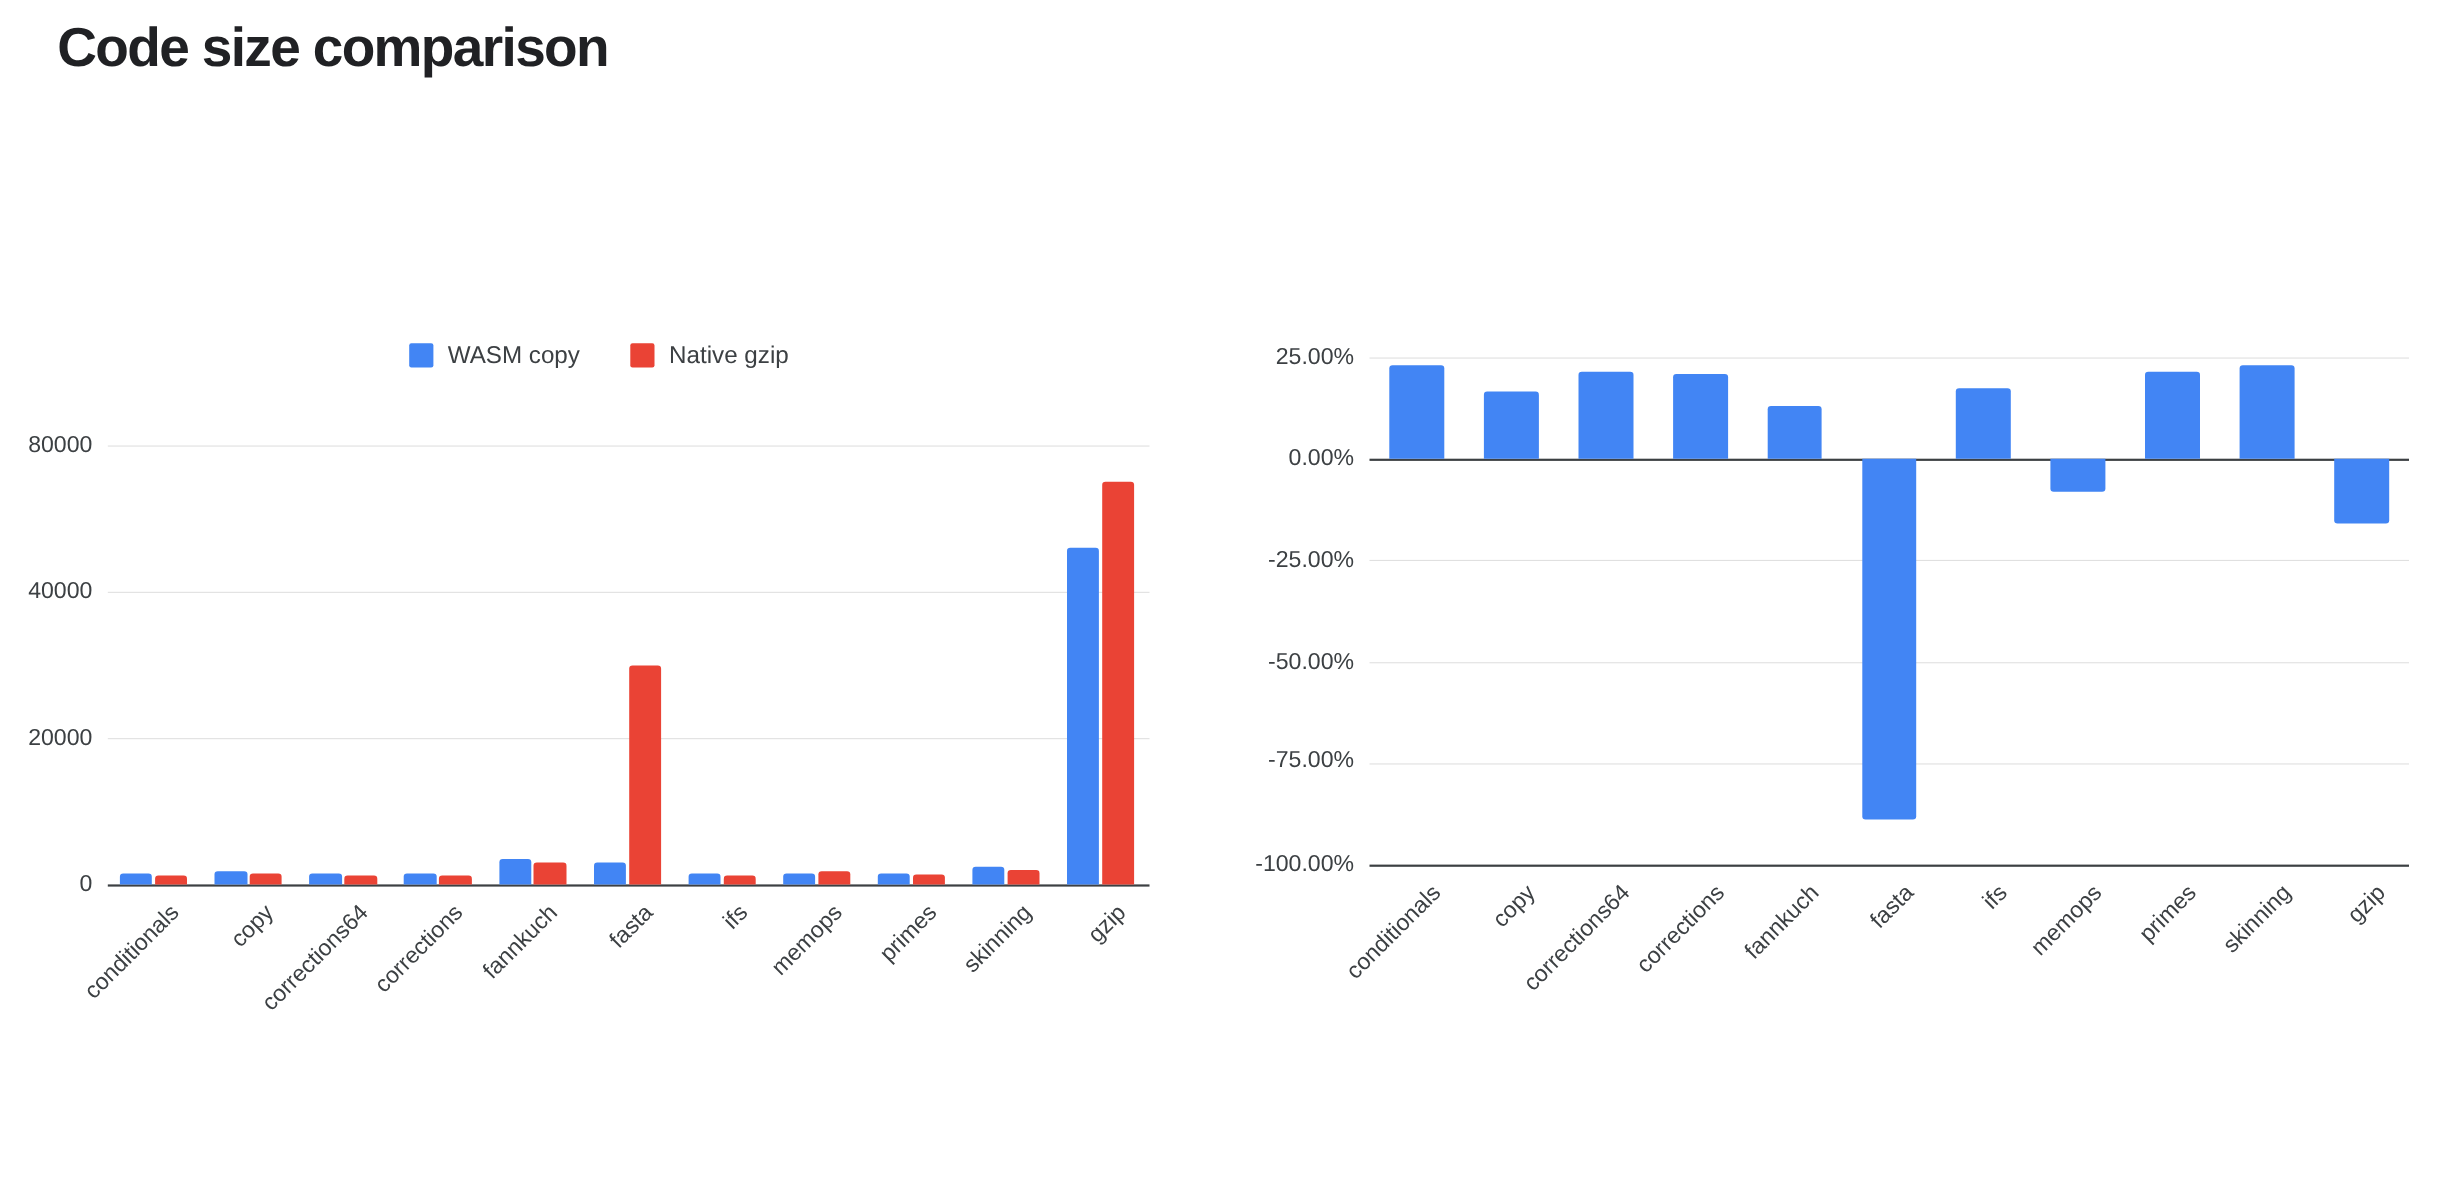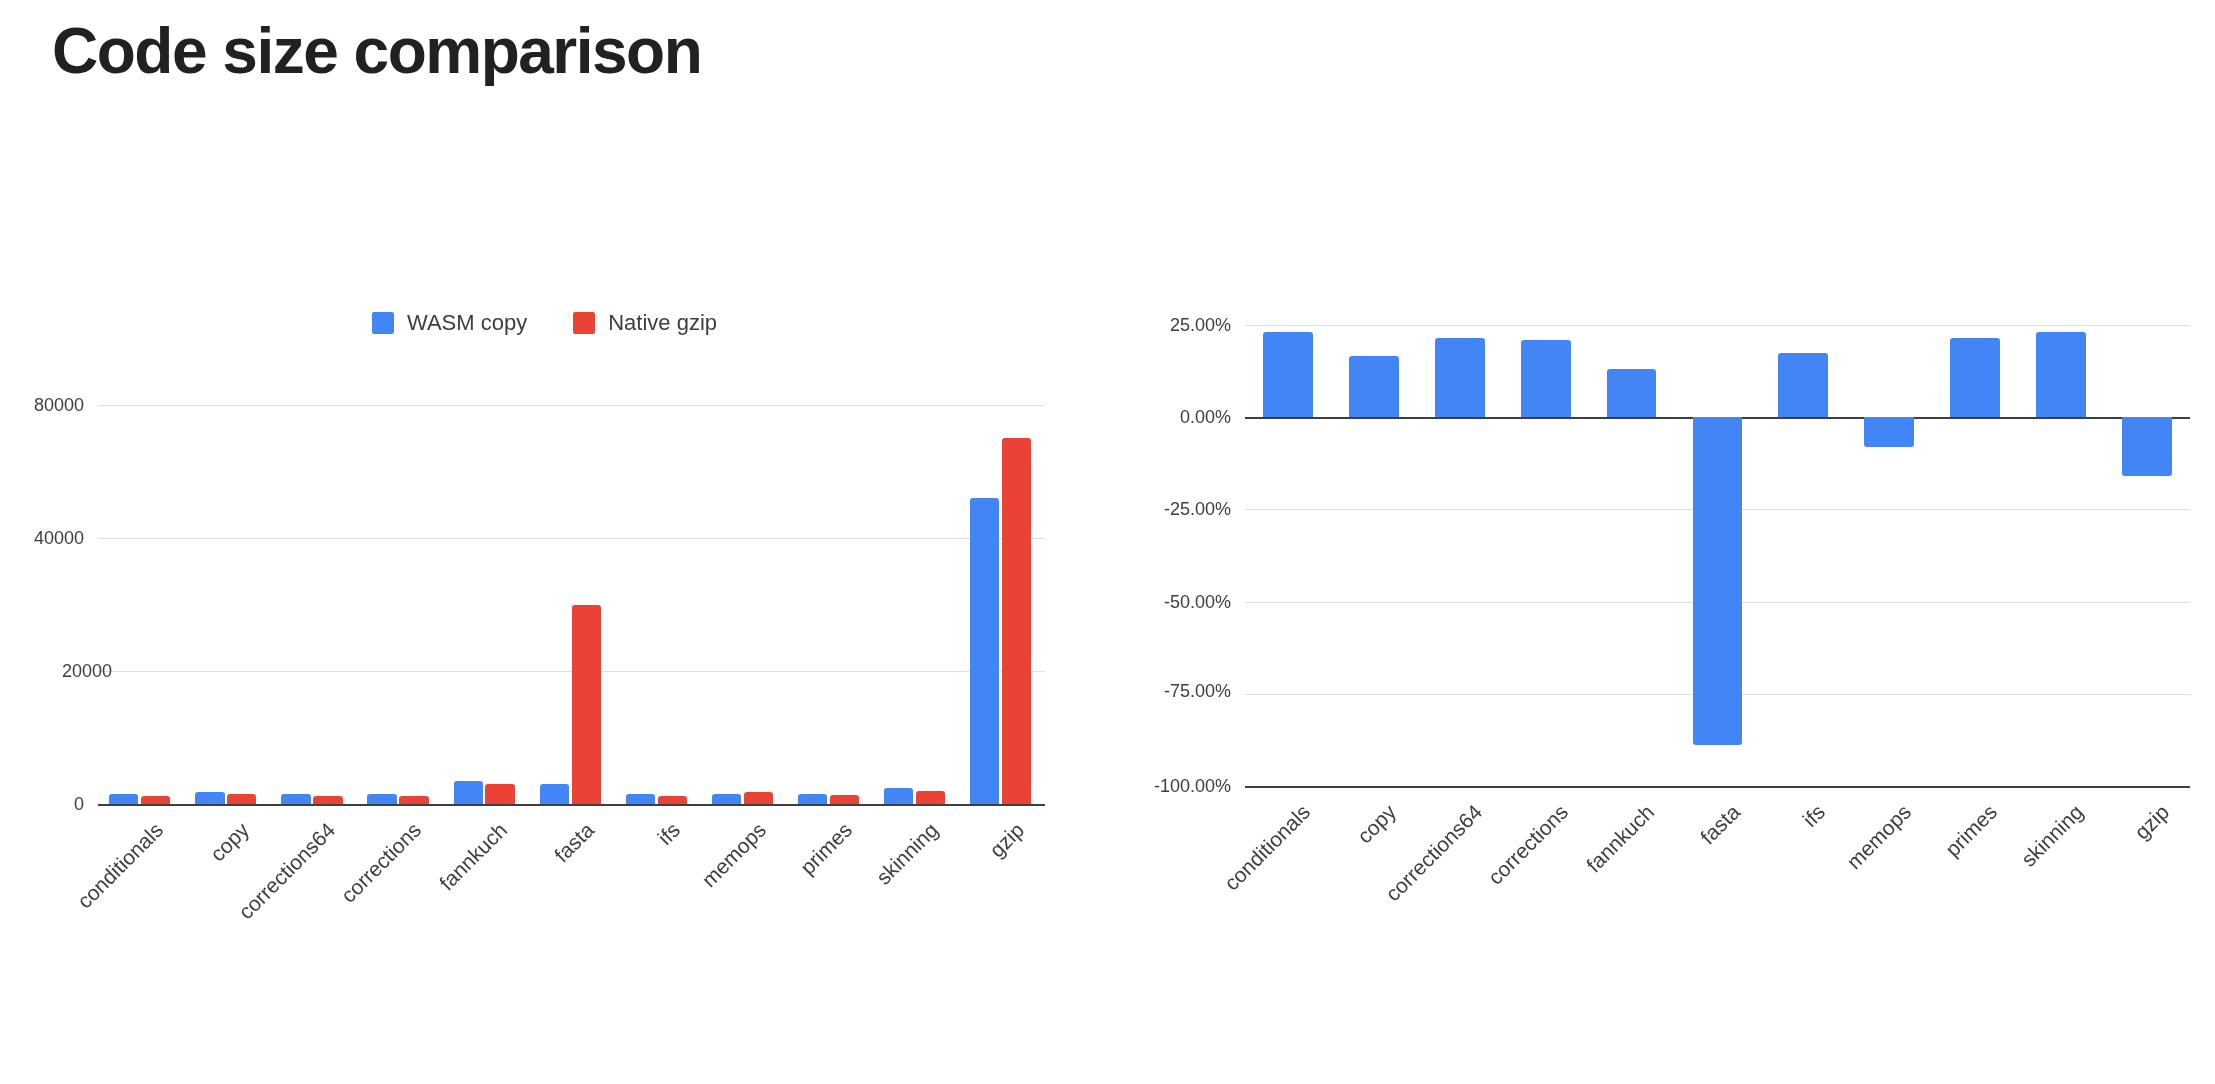--- a/index.html
+++ b/index.html
@@ -15,21 +15,21 @@
     color: #202124;
     overflow: hidden;
     position: relative;
   }
 
   
   #slide-title {
     position: absolute;
     left: 52px;
     top: 16px;
-    font-size: 64px;
+    font-size: 50px;
     font-weight: bold;
     letter-spacing: -1.5px;
     color: #202124;
     line-height: 1.1;
     white-space: nowrap;
     text-align: center;
   }
 
   
   .chart-panel {
@@ -59,21 +59,21 @@
   }
   .gridline {
     position: absolute;
     height: 1px;
     background: #e0e0e0;
   }
   .gridline.axis-zero { background: #3c4043; height: 2px; }
 
   .ytick {
     position: absolute;
-    font-size: 18px;
+    font-size: 21px;
     color: #3c4043;
     text-align: center;
     white-space: nowrap;
     transform: translateY(-50%);
   }
   .bar {
     position: absolute;
     border-radius: 3px 3px 0 0;
   }
   .bar.neg { border-radius: 0 0 3px 3px; }
@@ -104,21 +104,21 @@
     <div class="legend-item">
       <span class="legend-swatch" style="background:#EA4335"></span>
       <span>Native gzip</span>
     </div>
   </div>
 
   <div class="plot" id="plot-left"></div>
 <div class="gridline axis-zero" style="left: 98px; width: 947px; top: 554px;"></div>
     <div class="ytick" style="top: 554px; right: 976px;">0</div>
     <div class="gridline" style="left: 98px; width: 947px; top: 421.077px;"></div>
-    <div class="ytick" style="top: 421.077px; right: 948px; margin-left: 32px;">20000</div>
+    <div class="ytick" style="top: 421.077px; right: 976px; margin-left: 32px;">20000</div>
     <div class="gridline" style="left: 98px; width: 947px; top: 288.154px;"></div>
     <div class="ytick" style="top: 288.154px; right: 976px;">40000</div>
     <div class="gridline" style="left: 98px; width: 947px; top: 155.231px;"></div>
     <div class="ytick" style="top: 155.231px; right: 976px;">80000</div>
     <div class="bar" style="background: rgb(66, 133, 244); width: 29.3053px; left: 109.192px; top: 544.031px; height: 9.96923px;"></div>
     <div class="bar" style="background: rgb(234, 67, 53); width: 29.3053px; left: 141.045px; top: 546.025px; height: 7.97538px;"></div>
     <div class="xlabel" style="left: 151.045px; top: 568px; transform: translateX(-100%) rotate(-45deg); transform-origin: right top;">conditionals</div>
     <div class="bar" style="background: rgb(66, 133, 244); width: 29.3053px; left: 195.283px; top: 542.037px; height: 11.9631px;"></div>
     <div class="bar" style="background: rgb(234, 67, 53); width: 29.3053px; left: 227.136px; top: 544.031px; height: 9.96923px;"></div>
     <div class="xlabel" style="left: 237.136px; top: 568px; transform: translateX(-100%) rotate(-45deg); transform-origin: right top;">copy</div>

